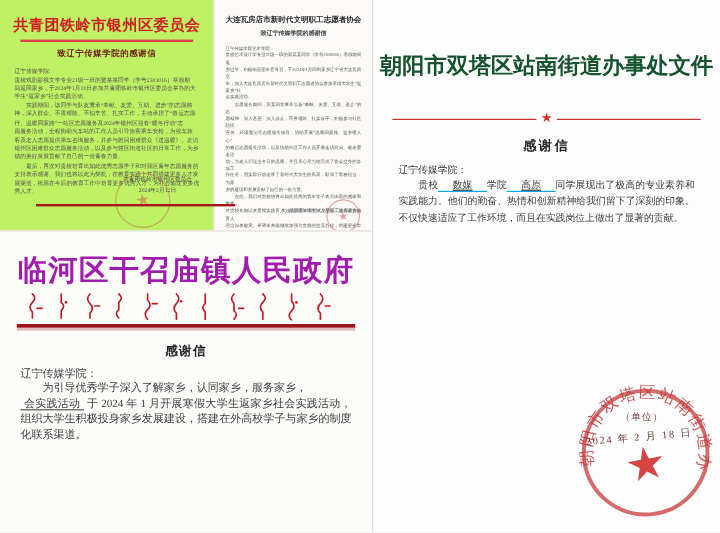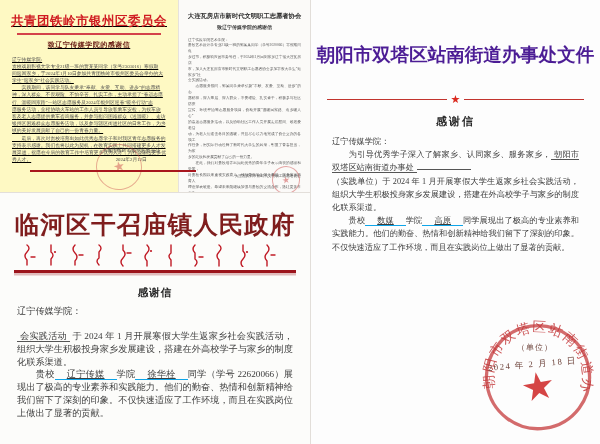--- a/index.html
+++ b/index.html
@@ -1,21 +1,21 @@
 <!DOCTYPE html>
 <html><head>
 <meta charset="utf-8">
 <style>
   html,body{margin:0;padding:0;}
   body{font-family:"Liberation Serif",serif;background:#e8e6e3;}
   #canvas{position:relative;width:600px;height:444px;background:#f1efec;overflow:hidden;}
   .doc{position:absolute;box-sizing:border-box;overflow:hidden;}
 
   
-  .doc-tieling{left:0;top:0;width:178px;height:192px;background:#fef9c3;text-decoration:underline;}
+  .doc-tieling{left:0;top:0;width:178px;height:192px;background:#bef264;}
   .t-header{margin:13px 6px 0;text-align:center;font-family:"Liberation Sans",sans-serif;
             font-weight:bold;font-size:12.5px;color:#d01c22;letter-spacing:.5px;white-space:nowrap;}
   .t-rule{height:1.5px;background:#d4424a;margin:3px 17px 0;}
   .t-sub{margin-top:5px;text-align:center;font-weight:bold;font-size:7px;color:#6d2019;letter-spacing:.5px;}
   .t-salut{margin:6px 12px 0;font-size:4.8px;color:#4a4a4a;}
   .t-body{margin:1px 12px 0;font-size:4.8px;line-height:7.2px;color:#4f4f4f;text-align:justify;}
   .t-sign{position:absolute;right:18px;top:147px;text-align:center;font-size:4.8px;color:#4a4a4a;line-height:8.5px;}
   .t-stamp{position:absolute;left:96px;top:144px;width:44px;height:44px;border:1.5px solid rgba(205,80,80,.45);
            border-radius:50%;transform:rotate(-12deg);display:flex;align-items:center;justify-content:center;
            color:rgba(205,80,80,.5);font-size:13px;}
@@ -29,39 +29,39 @@
   .d-salut{margin:7px 9px 0;font-size:3.7px;color:#555;}
   .d-body{margin:1px 9px 0;font-size:3.7px;line-height:5.9px;color:#585858;text-align:justify;}
   .d-sign{position:absolute;right:9px;top:173px;font-size:3.7px;color:#555;}
   .d-stamp{position:absolute;right:10px;top:166px;width:26px;height:26px;border:1px solid rgba(205,80,80,.5);
            border-radius:50%;transform:rotate(-10deg);display:flex;align-items:center;justify-content:center;
            color:rgba(205,80,80,.55);font-size:9px;}
 
   
   .doc-chaoyang{left:310px;top:0;width:290px;height:444px;background:#fdfdfd;border-left:1px solid #e2ded9;}
   .c-header{margin:42px 4px 0;text-align:center;font-family:"Liberation Sans",sans-serif;
-            font-weight:bold;font-size:18.5px;color:#4c1d95;white-space:nowrap;}
+            font-weight:bold;font-size:18.5px;color:#14532d;white-space:nowrap;}
   .c-starline{margin:27px 16px 0;display:flex;align-items:center;}
   .c-starline .ln{flex:1;height:1px;background:#c2342e;}
   .c-starline .star{color:#da2b20;font-size:11px;line-height:11px;margin:0 4px;}
   .c-title{margin-top:9px;text-align:center;font-weight:bold;font-size:11px;color:#272727;letter-spacing:2px;}
   .c-body{margin:6px 21px 0;font-size:8.2px;line-height:13.2px;color:#3c3c3c;text-align:justify;}
   .c-body p{margin:0;}
   .u{border-bottom:1px solid #555;padding:0 3px;}
   .u-wide{border-bottom:1px solid #0ea5e9;padding:0 12px;text-decoration:underline;}
   .blank{display:inline-block;width:54px;border-bottom:1px solid #555;height:.9em;}
   .c-stamp{position:absolute;left:170px;top:316px;width:114px;height:118px;}
   .c-unit{position:absolute;left:206px;top:342px;font-size:8px;color:#6b4038;letter-spacing:1px;}
   .c-date{position:absolute;left:177px;top:359px;font-size:8.6px;color:#6b4038;letter-spacing:1.5px;
           transform:rotate(-5deg);white-space:nowrap;}
 
   
   .doc-linhe{left:0;top:192px;width:310px;height:252px;background:#fcfcfa;border-top:1px solid #e3dfda;}
   .l-header{margin:15px 4px 0;text-align:center;font-family:Liberation Serif, serif;
-            font-weight:bold;font-size:24.5px;color:#7f1d1d;letter-spacing:1px;white-space:nowrap;}
+            font-weight:bold;font-size:24.5px;color:#a21caf;letter-spacing:1px;white-space:nowrap;}
   .l-mongol{display:block;margin:2px auto 0;}
   .l-rule{margin:3px 14px 0;height:2.5px;background:#9c141c;box-shadow:0 2.5px 0 rgba(156,20,28,.28);}
   .l-title{margin-top:13px;text-align:center;font-weight:bold;font-size:10.5px;color:#242424;letter-spacing:1px;}
   .l-body{margin:5px 17px 0;font-size:9.2px;line-height:12.8px;color:#3d3d3d;text-align:justify;}
   .l-body p{margin:0;}
 
   .seal-ring{stroke:#c4393b;fill:none;}
   .seal-text{fill:#c4393b;font-family:"Liberation Sans",sans-serif;}
 </style>
 </head>
@@ -128,21 +128,20 @@
   <section class="doc doc-chaoyang">
     <div class="c-header">朝阳市双塔区站南街道办事处文件</div>
     <div class="c-starline">
       <span class="ln"></span>
       <span class="star">★</span>
       <span class="ln"></span>
     </div>
     <div class="c-title">感谢信</div>
     <div class="c-body">
       <p>辽宁传媒学院：</p>
-      <p><span>　　为引导优秀学子深入了解家乡、认同家乡、服务家乡，</span><span class="u">朝阳市双塔区站南街道办事处</span><span class="blank"></span><br><span>（实践单位）于 2024 年 1 月开展寒假大学生返家乡社会实践活动，组织大学生积极投身家乡发展建设，搭建在外高校学子与家乡的制度化联系渠道。</span></p>
       <p><span>　　贵校</span><span class="u-wide">数媒</span><span>学院</span><span class="u-wide">高原</span><span>同学展现出了极高的专业素养和实践能力。他们的勤奋、热情和创新精神给我们留下了深刻的印象。不仅快速适应了工作环境，而且在实践岗位上做出了显著的贡献。</span></p>
     </div>
     <svg class="c-stamp" viewBox="0 0 104 104">
       <circle class="seal-ring" cx="52" cy="54" r="47" stroke-width="3" opacity="0.75" transform="rotate(-8 52 54)"></circle>
       <path id="sealArc" d="M 13 66 A 41 41 0 1 1 91 66" fill="none"></path>
       <text class="seal-text" font-size="12.5" letter-spacing="1.5" opacity="0.85">
         <textPath href="#sealArc" startOffset="2">朝阳市双塔区站南街道办事处</textPath>
       </text>
       <path d="M50,5 61,39 98,39 68,60 79,95 50,73 21,95 32,60 2,39 39,39 Z" transform="translate(38,48) scale(0.28) rotate(-10 50 50)" fill="#cf2b2b" opacity="0.88"></path>
     </svg>
@@ -174,18 +173,17 @@
       <g fill="#c01b26">
           <circle cx="36" cy="9" r="1.1"></circle>
           <circle cx="132" cy="8" r="1.1"></circle>
           <circle cx="228" cy="9" r="1.1"></circle>
         </g>
     </svg>
     <div class="l-rule"></div>
     <div class="l-title">感谢信</div>
     <div class="l-body">
       <p>辽宁传媒学院：</p>
-      <p><br><span class="u">会实践活动</span> <span>于 2024 年 1 月开展寒假大学生返家乡社会实践活动，组织大学生积极投身家乡发展建设，搭建在外高校学子与家乡的制度化联系渠道。</span></p>
-      <p><span>　　贵校</span><span class="u-wide">辽宁传媒</span><span>学院</span><span class="u-wide">徐华栓</span><span>同学（学号 22620066）展现出了极高的专业素养和实践能力。他们的勤奋、热情和创新精神给我们留下了深刻的印象。不仅快速适应了工作环境，而且在实践岗位上做出了显著的贡献。</span></p>
+      <p><span>　　为引导优秀学子深入了解家乡，认同家乡，服务家乡，</span><br><span class="u">会实践活动</span> <span>于 2024 年 1 月开展寒假大学生返家乡社会实践活动，组织大学生积极投身家乡发展建设，搭建在外高校学子与家乡的制度化联系渠道。</span></p>
     </div>
   </section>
 
 </div>
 
 </body></html>

